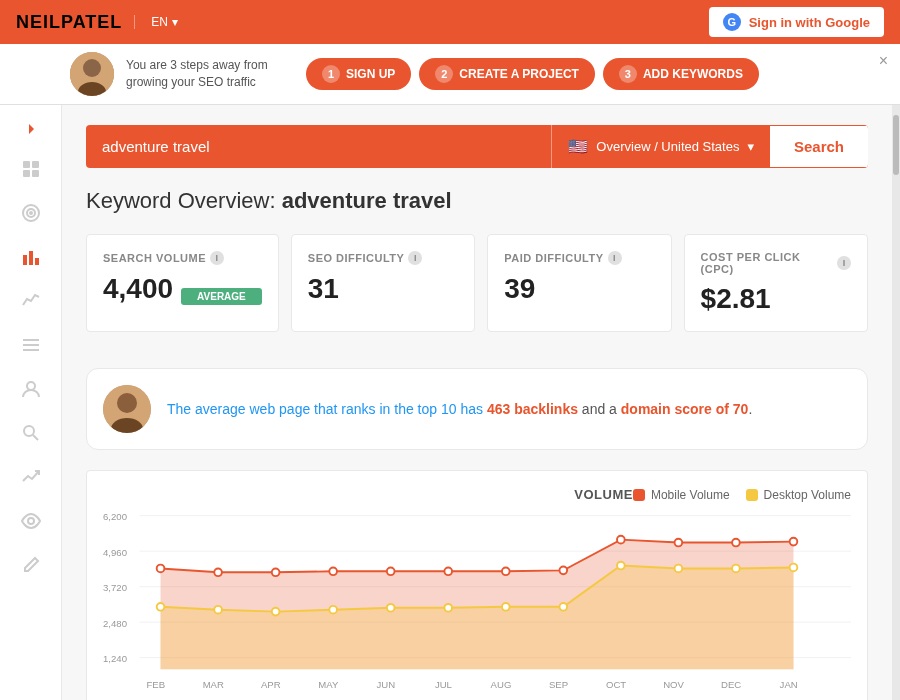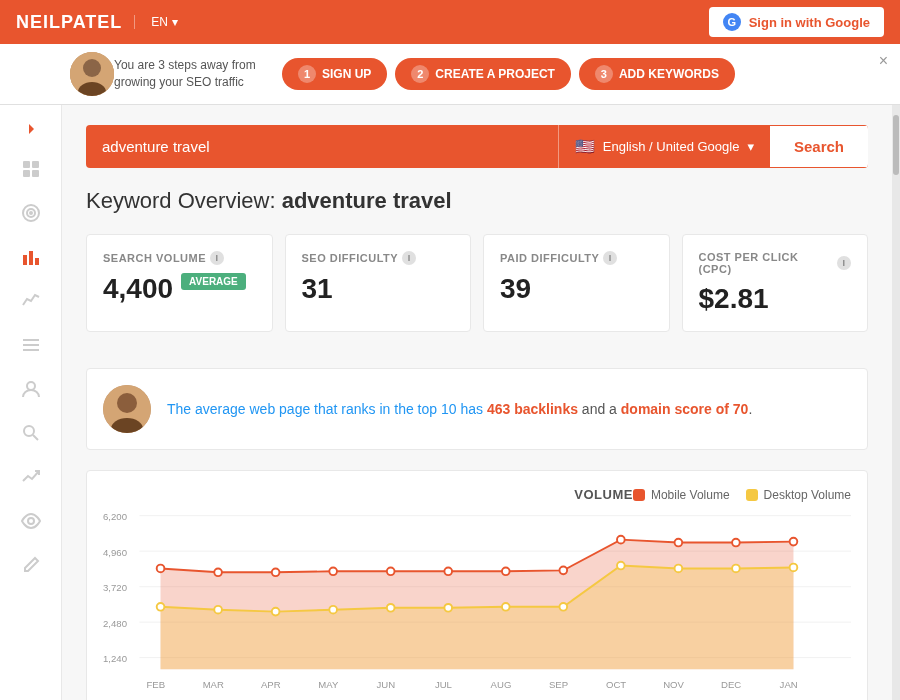--- a/index.html
+++ b/index.html
@@ -13,21 +13,21 @@
       align-items: center;
       justify-content: space-between;
       padding: 0 16px;
     }
     .header-logo {
       display: flex;
       align-items: center;
       gap: 12px;
     }
     .logo-text {
-      color: #ffffff;
+      color: #000000;
       font-weight: 900;
       font-size: 18px;
       letter-spacing: 1px;
       text-transform: uppercase;
     }
     .lang-selector {
       color: white;
       font-size: 12px;
       display: flex;
       align-items: center;
@@ -62,20 +62,21 @@
       font-weight: 700;
     }
 
     
     .onboarding-bar {
       background: #fff;
       border-bottom: 1px solid #e0e0e0;
       display: flex;
       align-items: center;
       padding: 8px 24px 8px 70px;
+      gap: 12px;
       position: relative;
       min-height: 56px;
     }
     .avatar-small {
       width: 44px;
       height: 44px;
       border-radius: 50%;
       background: #c0a080;
       overflow: hidden;
       flex-shrink: 0;
@@ -277,37 +278,37 @@
       align-items: center;
       justify-content: center;
       font-size: 9px;
       color: #888;
     }
     .metric-value {
       font-size: 28px;
       font-weight: 700;
       color: #222;
       display: flex;
-      align-items: flex-start;
+      align-items: flex-end;
       gap: 8px;
     }
     .avg-badge {
       background: #4caf7d;
       color: white;
       font-size: 10px;
       font-weight: 700;
-      padding: 3px 8px;
+      padding: 3px 16px;
       border-radius: 3px;
       text-transform: uppercase;
     }
 
     
     .insight-bar {
       background: white;
-      border-radius: 4px;
+      border-radius: 12px;
       border: 1px solid #e8e8e8;
       padding: 16px;
       display: flex;
       align-items: center;
       gap: 16px;
       margin-bottom: 20px;
     }
     .insight-avatar {
       width: 48px;
       height: 48px;
@@ -513,21 +514,21 @@
   </div>
 
   <div class="main-content">
 
     <div class="search-section">
       <div class="search-input-wrap">
         <input type="text" value="adventure travel" style="">
       </div>
       <div class="lang-dropdown">
         <span class="flag-icon">🇺🇸</span>
-        <span>English / United Google</span>
+        <span>Overview / United States</span>
         <span>▾</span>
       </div>
       <button class="search-btn">Search</button>
     </div>
 
     <div class="page-title">
       <span>Keyword Overview:</span>
       <strong>adventure travel</strong>
     </div>
 

